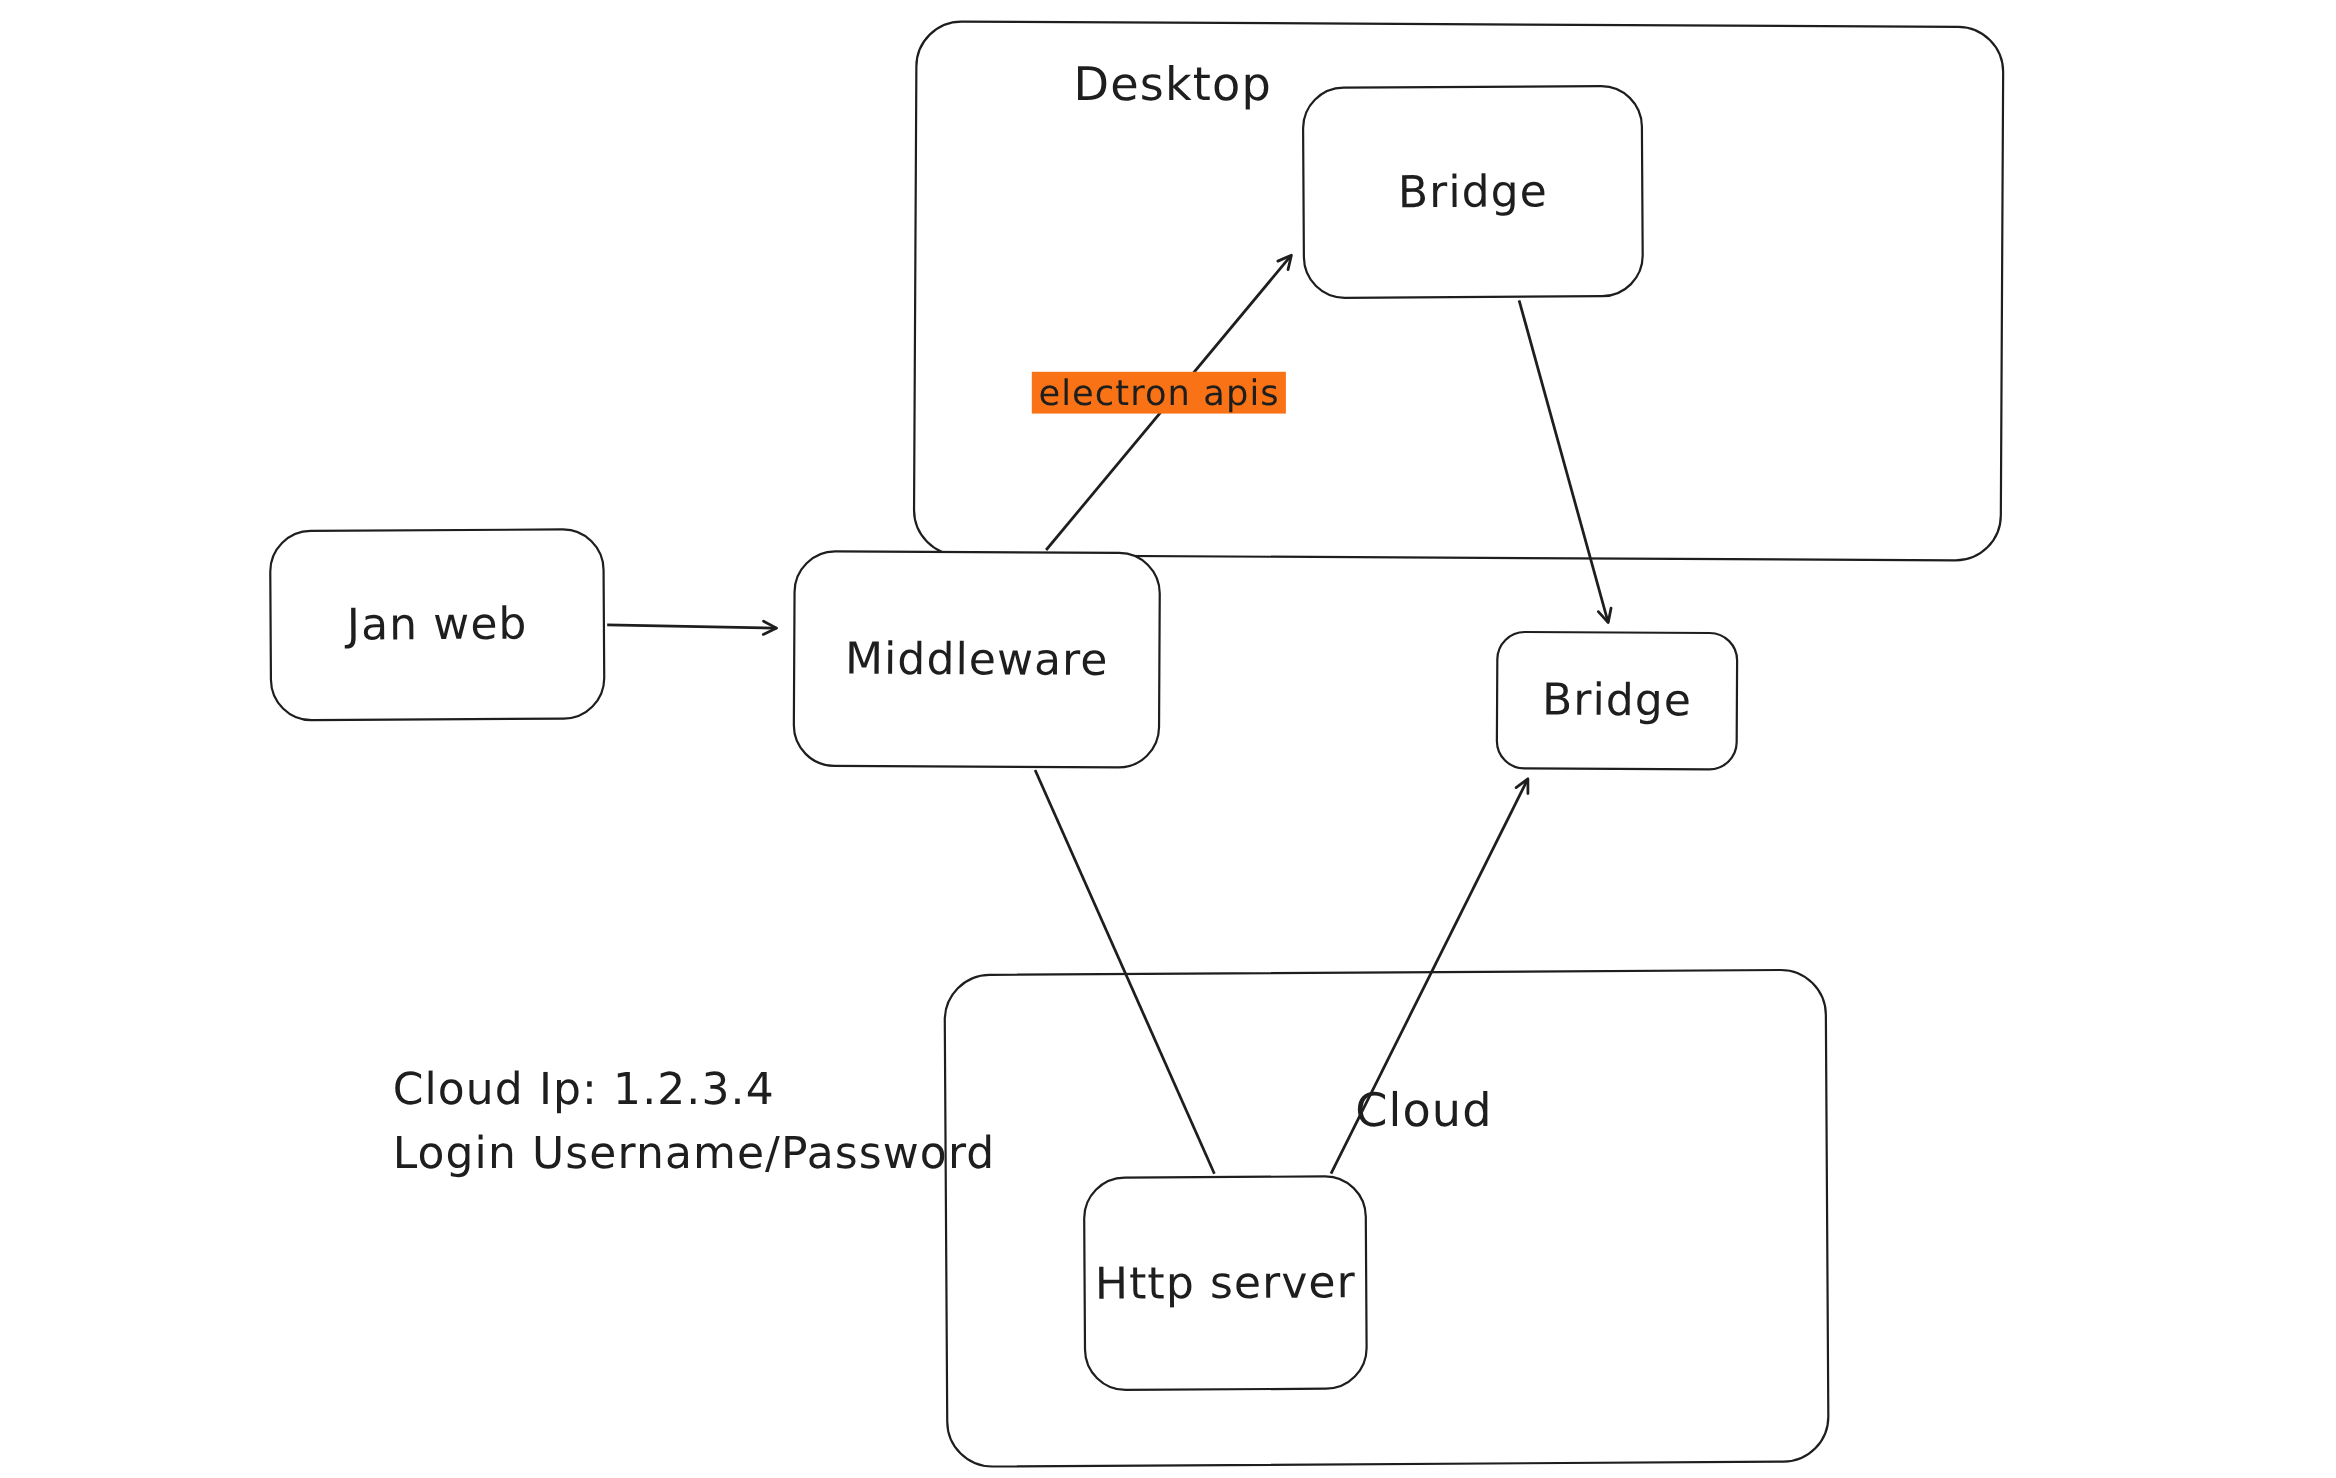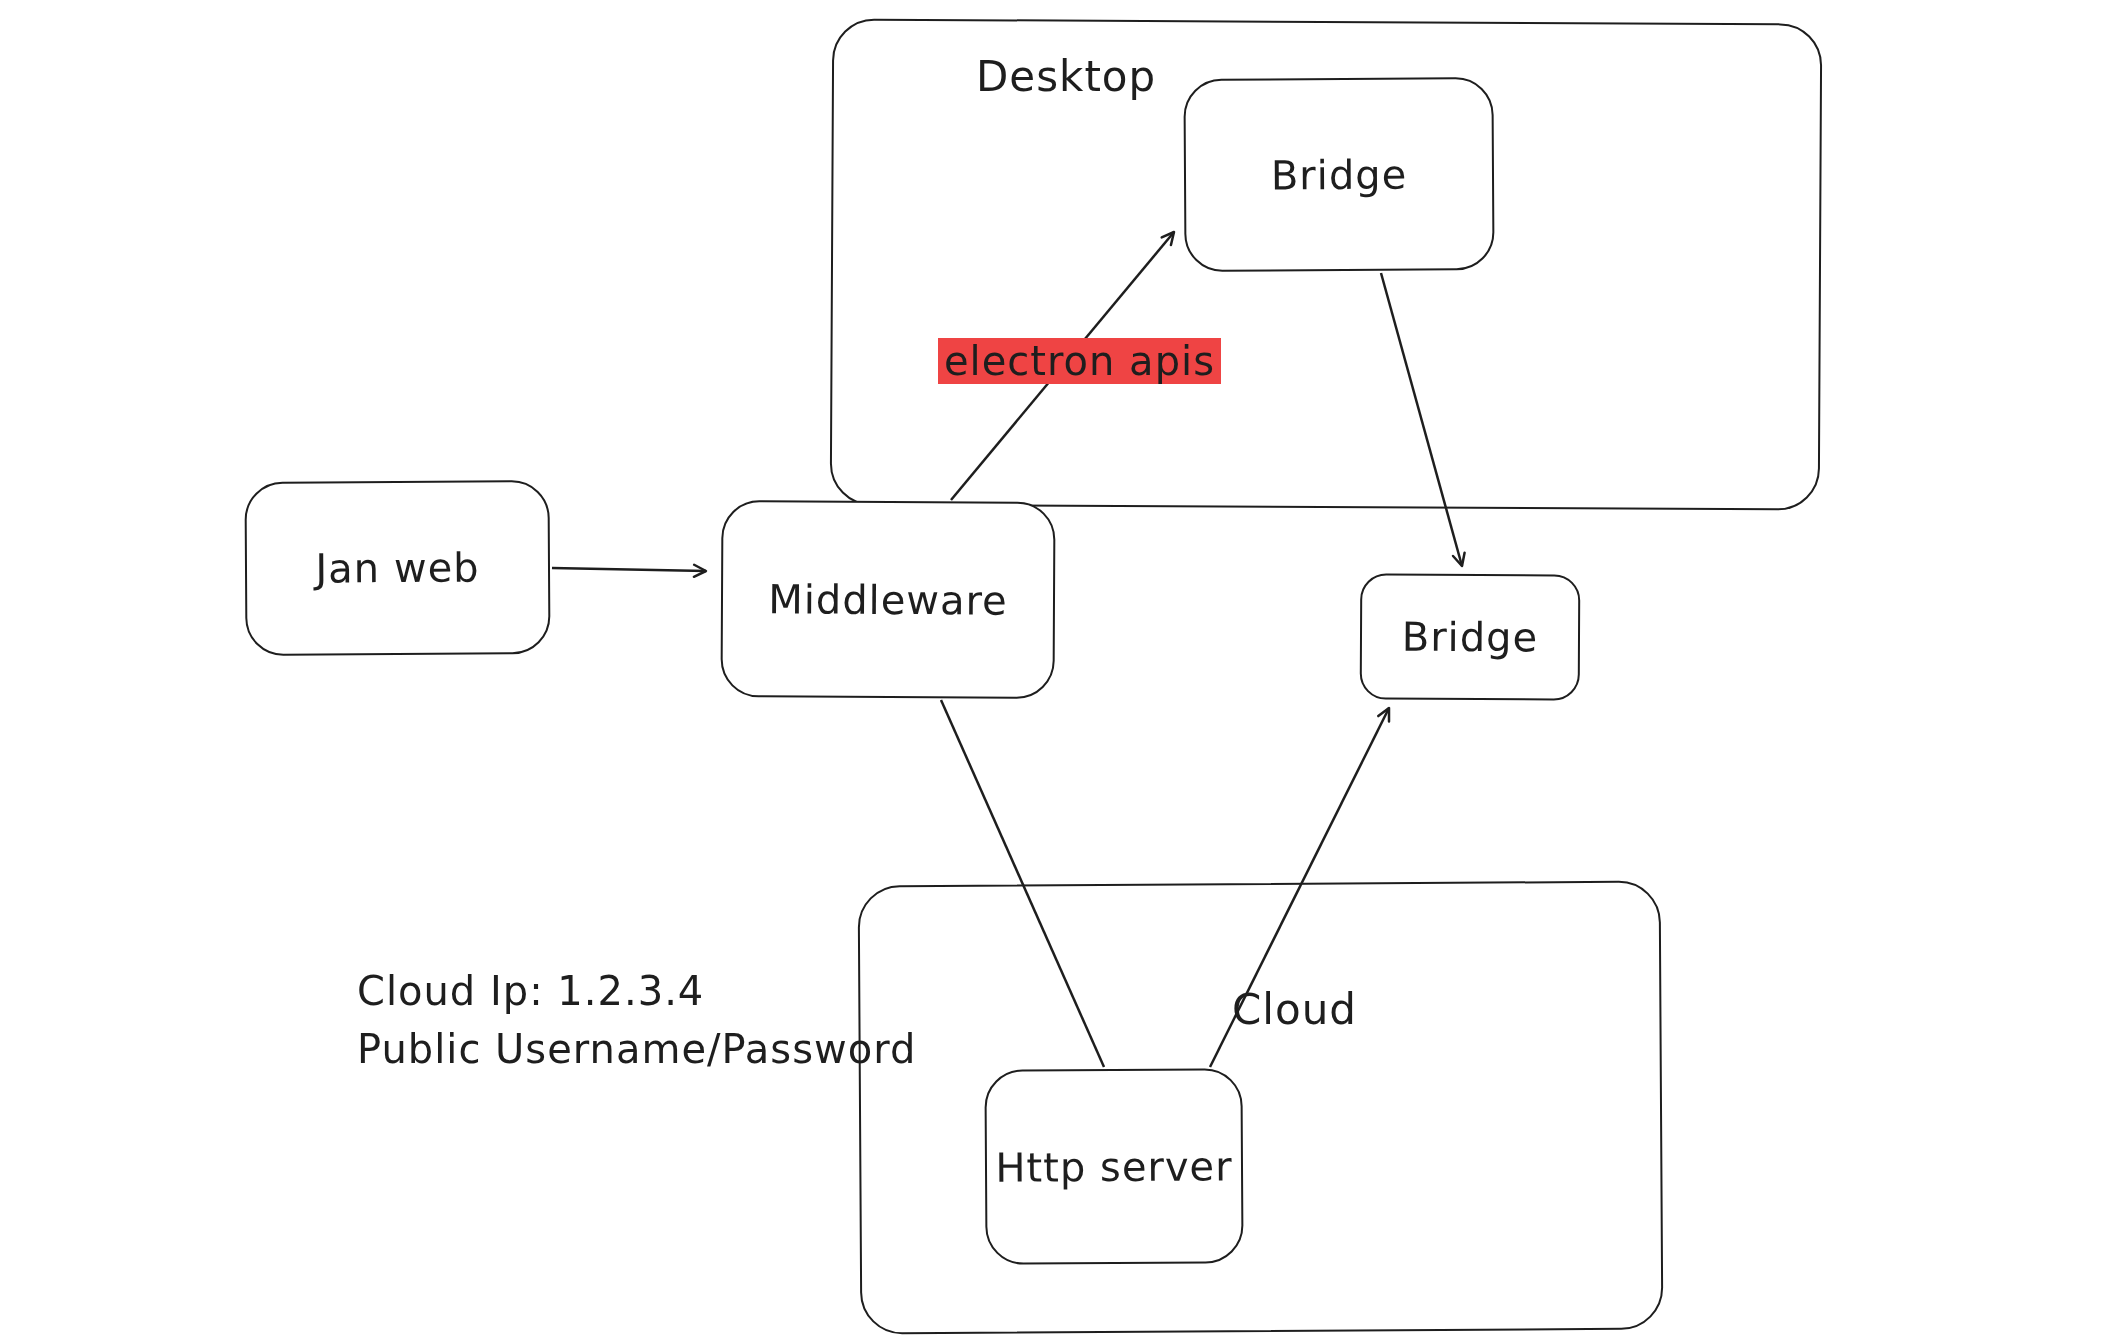--- a/index.html
+++ b/index.html
@@ -50,24 +50,24 @@
     white-space: nowrap;
   }
   .container-label {
     position: absolute;
     font-size: 42px;
     letter-spacing: 1px;
     white-space: nowrap;
   }
   .edge-label {
     position: absolute;
-    font-size: 40px;
+    font-size: 32px;
     letter-spacing: 1px;
     white-space: nowrap;
-    background: #ef4444;
+    background: #f97316;
     padding: 0 6px;
   }
   .annotation {
     position: absolute;
     font-size: 40px;
     letter-spacing: 1px;
     line-height: 1.45;
   }
   .annotation div {
     white-space: nowrap;
@@ -122,16 +122,16 @@
 
   <div class="node tilt-a" style="left:985px; top:1069px; width:258px; height:195px;">
     <span class="node-label">Http server</span>
   </div>
 
   <div class="edge-label" style="left:938px; top:338px;">electron apis</div>
 
 
   <div class="annotation" style="left:357px; top:962px;">
     <div>Cloud Ip: 1.2.3.4</div>
-    <div>Public Username/Password</div>
+    <div>Login Username/Password</div>
   </div>
 
 </div>
 
 </body></html>

